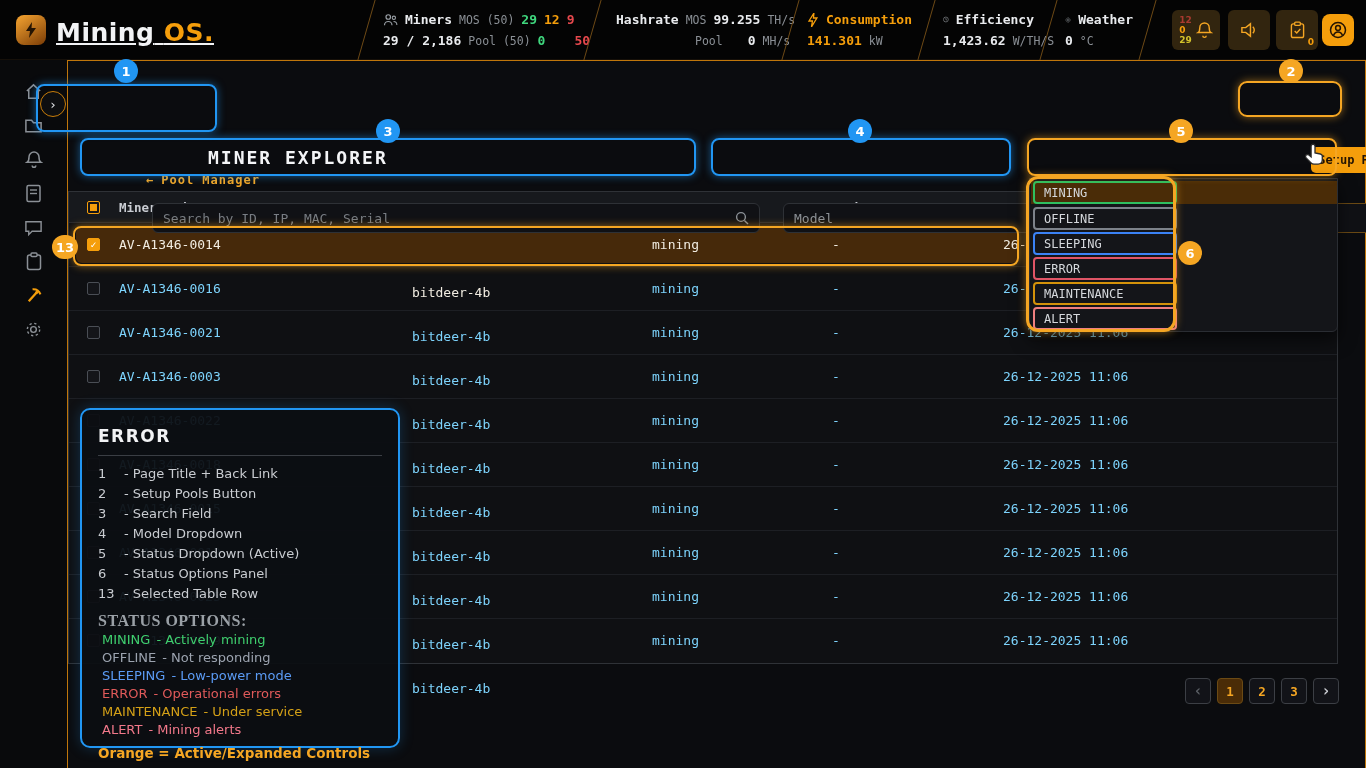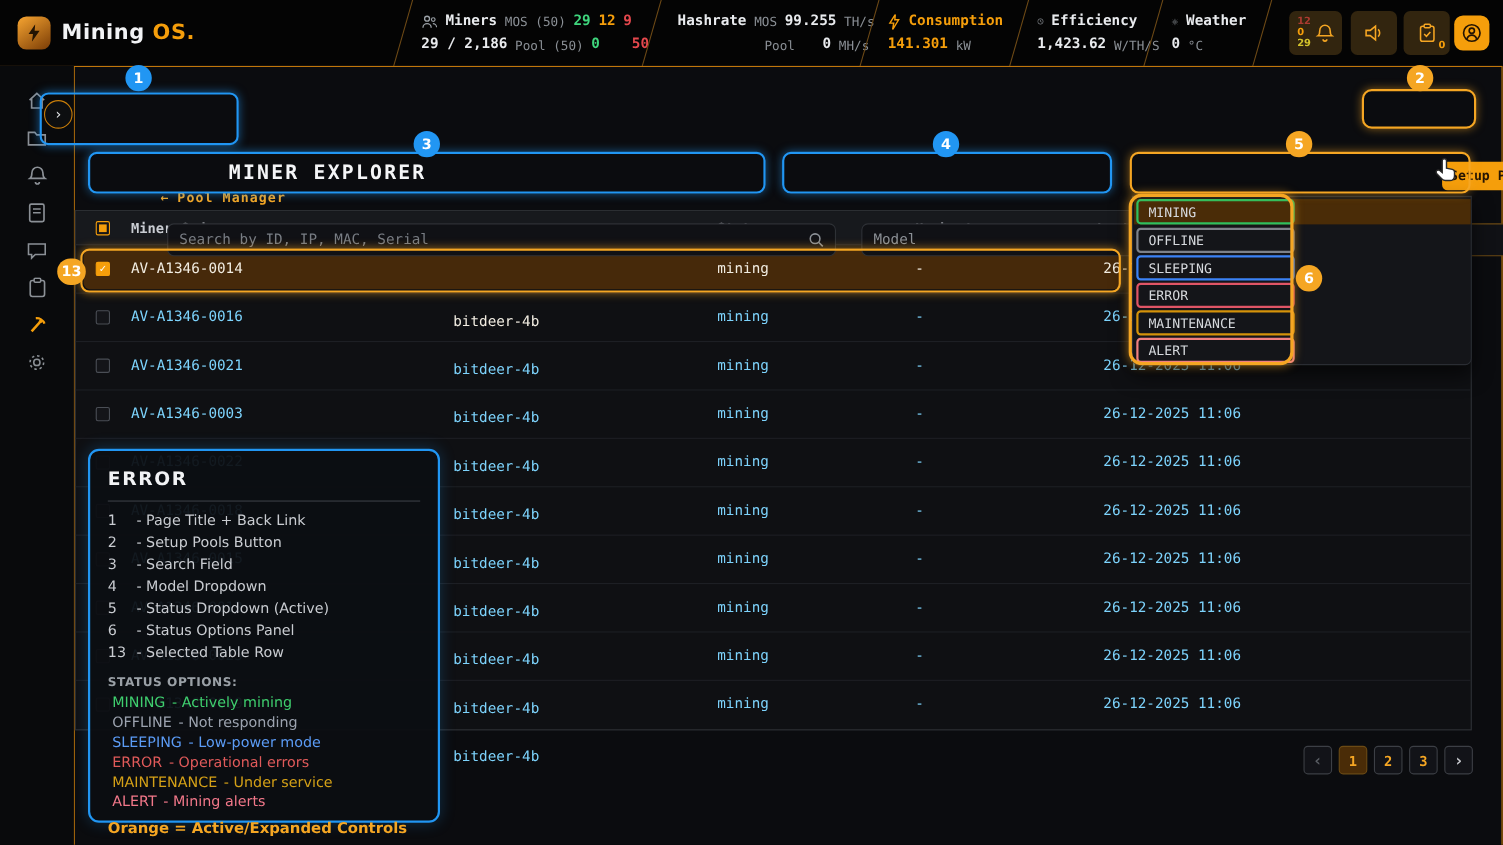--- a/index.html
+++ b/index.html
@@ -5,21 +5,21 @@
   * { margin:0; padding:0; box-sizing:border-box; }
   html,body { width:1366px; height:768px; overflow:hidden; background:#07080a;
     font-family:"DejaVu Sans Mono","Liberation Mono",monospace; color:#d6d9de; }
 
   
   #header { position:absolute; left:0; top:0; width:1366px; height:60px; background:#040404;
     border-bottom:1px solid #161009; z-index:20; }
   .logo-box { position:absolute; left:16px; top:15px; width:30px; height:30px; border-radius:8px;
     background:linear-gradient(145deg,#f7a531,#7a3c06); display:flex; align-items:center; justify-content:center; }
   .brand { position:absolute; left:56px; top:18px; font-family:"DejaVu Sans","Liberation Sans",sans-serif;
-    font-size:19px; font-weight:bold; color:#f2f3f5; letter-spacing:.5px; }
+    font-size:25px; font-weight:bold; color:#f2f3f5; letter-spacing:.5px;text-decoration:underline; }
   .brand .os { color:#f59e0b; }
   #stats { position:absolute; left:366px; top:0; height:60px; display:flex; }
   .stat { height:60px; padding:9px 14px 0 16px; border-left:1px solid #6e4a16; transform:skewX(-16deg); }
   .stat > div { transform:skewX(16deg); }
   .stat.last { border-right:1px solid #6e4a16; }
   .s-line { display:flex; align-items:center; gap:7px; height:21px; white-space:nowrap; }
   .s-label { font-weight:bold; font-size:13px; color:#e9ebee; }
   .s-muted { font-size:11.5px; color:#8b9096; }
   .s-val { font-weight:bold; font-size:13px; color:#e9ebee; }
   .ok { color:#3fd67d !important; } .warn { color:#f59e0b !important; } .err { color:#e5484d !important; }
@@ -91,21 +91,21 @@
   .pg.active { background:#4a2c07; border-color:#6b4a14; }
 
   
   #legend { position:absolute; left:80px; top:408px; width:320px; height:340px; background:rgba(12,14,18,.94);
     border:2px solid #2196f3; border-radius:10px; z-index:40; padding:16px 16px 0 16px;
     font-family:"DejaVu Sans","Liberation Sans",sans-serif; box-shadow:0 0 14px rgba(33,150,243,.25); }
   #legend h2 { font-size:17px; letter-spacing:1.5px; color:#f2f3f5; }
   #legend hr { border:none; border-top:1px solid #3a3e44; margin:9px 0 8px 0; }
   .lg-item { display:flex; gap:6px; font-size:13px; color:#c9ccd1; line-height:20px; }
   .lg-item .n { min-width:20px; }
-  .lg-sec { margin-top:7px; font-size:11px; font-weight:bold; color:#9aa0a6; letter-spacing:.5px; line-height:20px; }
+  .lg-sec { margin-top:7px; font-size:16px; font-weight:bold; color:#9aa0a6; letter-spacing:.5px; line-height:20px;font-family:Liberation Serif, serif; }
   .lg-st { font-size:13px; line-height:18px; display:flex; gap:6px; padding-left:4px; }
   .lg-foot { margin-top:6px; font-size:13.5px; font-weight:bold; color:#f5a623; }
 
   
   #overlay { position:absolute; left:0; top:0; width:1366px; height:768px; pointer-events:none; z-index:50; }
   .ring { position:absolute; border-radius:8px; }
   .ring.blue { border:2.5px solid #2196f3; box-shadow:0 0 9px rgba(33,150,243,.55); }
   .ring.org { border:2.5px solid #f5a623; box-shadow:0 0 9px rgba(245,166,35,.55); }
   .badge { position:absolute; min-width:24px; height:24px; padding:0 4px; border-radius:12px; color:#fff;
     font-family:"DejaVu Sans","Liberation Sans",sans-serif; font-weight:bold; font-size:13px;

